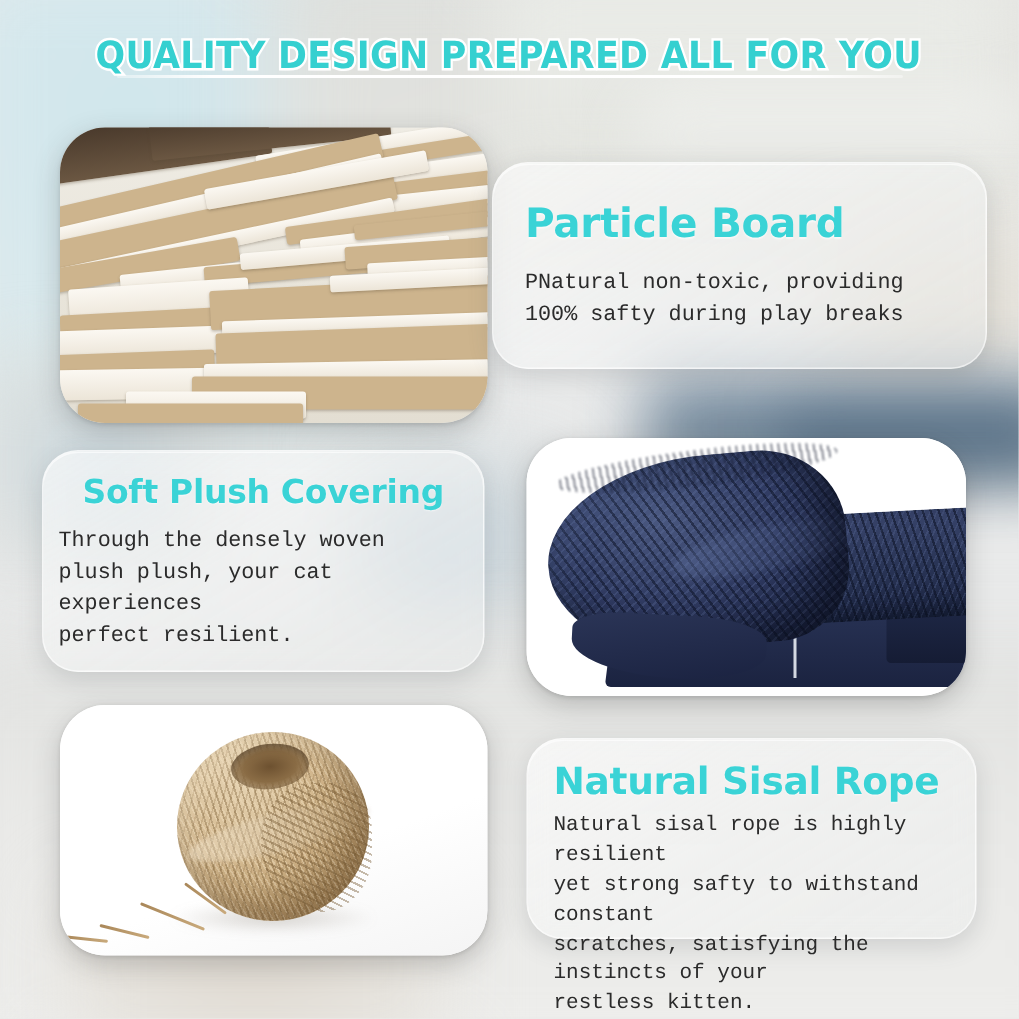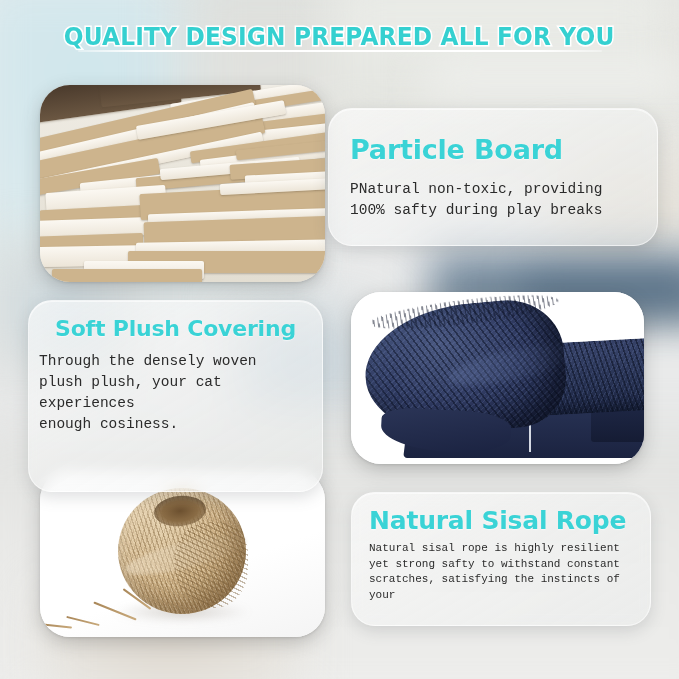--- a/index.html
+++ b/index.html
@@ -159,27 +159,27 @@
   .strand {
     position:absolute; height:2px; border-radius:2px;
     background:linear-gradient(90deg,#a98759,#c9aa7c);
   }
 
   
   #tc-particle { left:328px; top:108px; width:330px; height:138px; }
   #tc-particle .feat-title { position:absolute; left:21px; top:26px; }
   #tc-particle .feat-body  { position:absolute; left:21px; top:70px; }
 
-  #tc-plush { left:28px; top:300px; width:295px; height:192px; }
+  #tc-plush { left:28px; top:300px; width:295px; height:148px; }
   #tc-plush .feat-title { position:absolute; left:0; top:16px; width:100%; text-align:center; font-size:22px; }
   #tc-plush .feat-body  { position:absolute; left:10px; top:50px; width:275px; }
 
   #tc-sisal { left:351px; top:492px; width:300px; height:134px; }
   #tc-sisal .feat-title { position:absolute; left:17px; top:14px; font-size:25px; }
-  #tc-sisal .feat-body  { position:absolute; left:17px; top:48px; width:272px; font-size:11px; line-height:1.42; }
+  #tc-sisal .feat-body  { position:absolute; left:17px; top:48px; width:272px; font-size:14px; line-height:1.42; }
 </style>
 </head>
 <body>
 
 <div id="bg">
   <div class="bgl b-sky"></div>
   <div class="bgl b-topgray"></div>
   <div class="bgl b-window"></div>
   <div class="bgl b-lightpanel"></div>
   <div class="bgl b-rightwarm"></div>
@@ -311,24 +311,25 @@
     <div>PNatural non-toxic, providing</div>
     <div>100% safty during play breaks</div>
   </div>
 </div>
 
 <div id="tc-plush" class="text-card">
   <div class="feat-title">Soft Plush Covering</div>
   <div class="feat-body">
     <div>Through the densely woven</div>
     <div>plush plush, your cat experiences</div>
-    <div>enough cosiness.</div>
+    <div>perfect resilient.</div>
   </div>
 </div>
 
 <div id="tc-sisal" class="text-card">
   <div class="feat-title">Natural Sisal Rope</div>
   <div class="feat-body">
     <div>Natural sisal rope is highly resilient</div>
     <div>yet strong safty to withstand constant</div>
     <div>scratches, satisfying the instincts of your</div>
+    <div>restless kitten.</div>
   </div>
 </div>
 
 </body></html>

